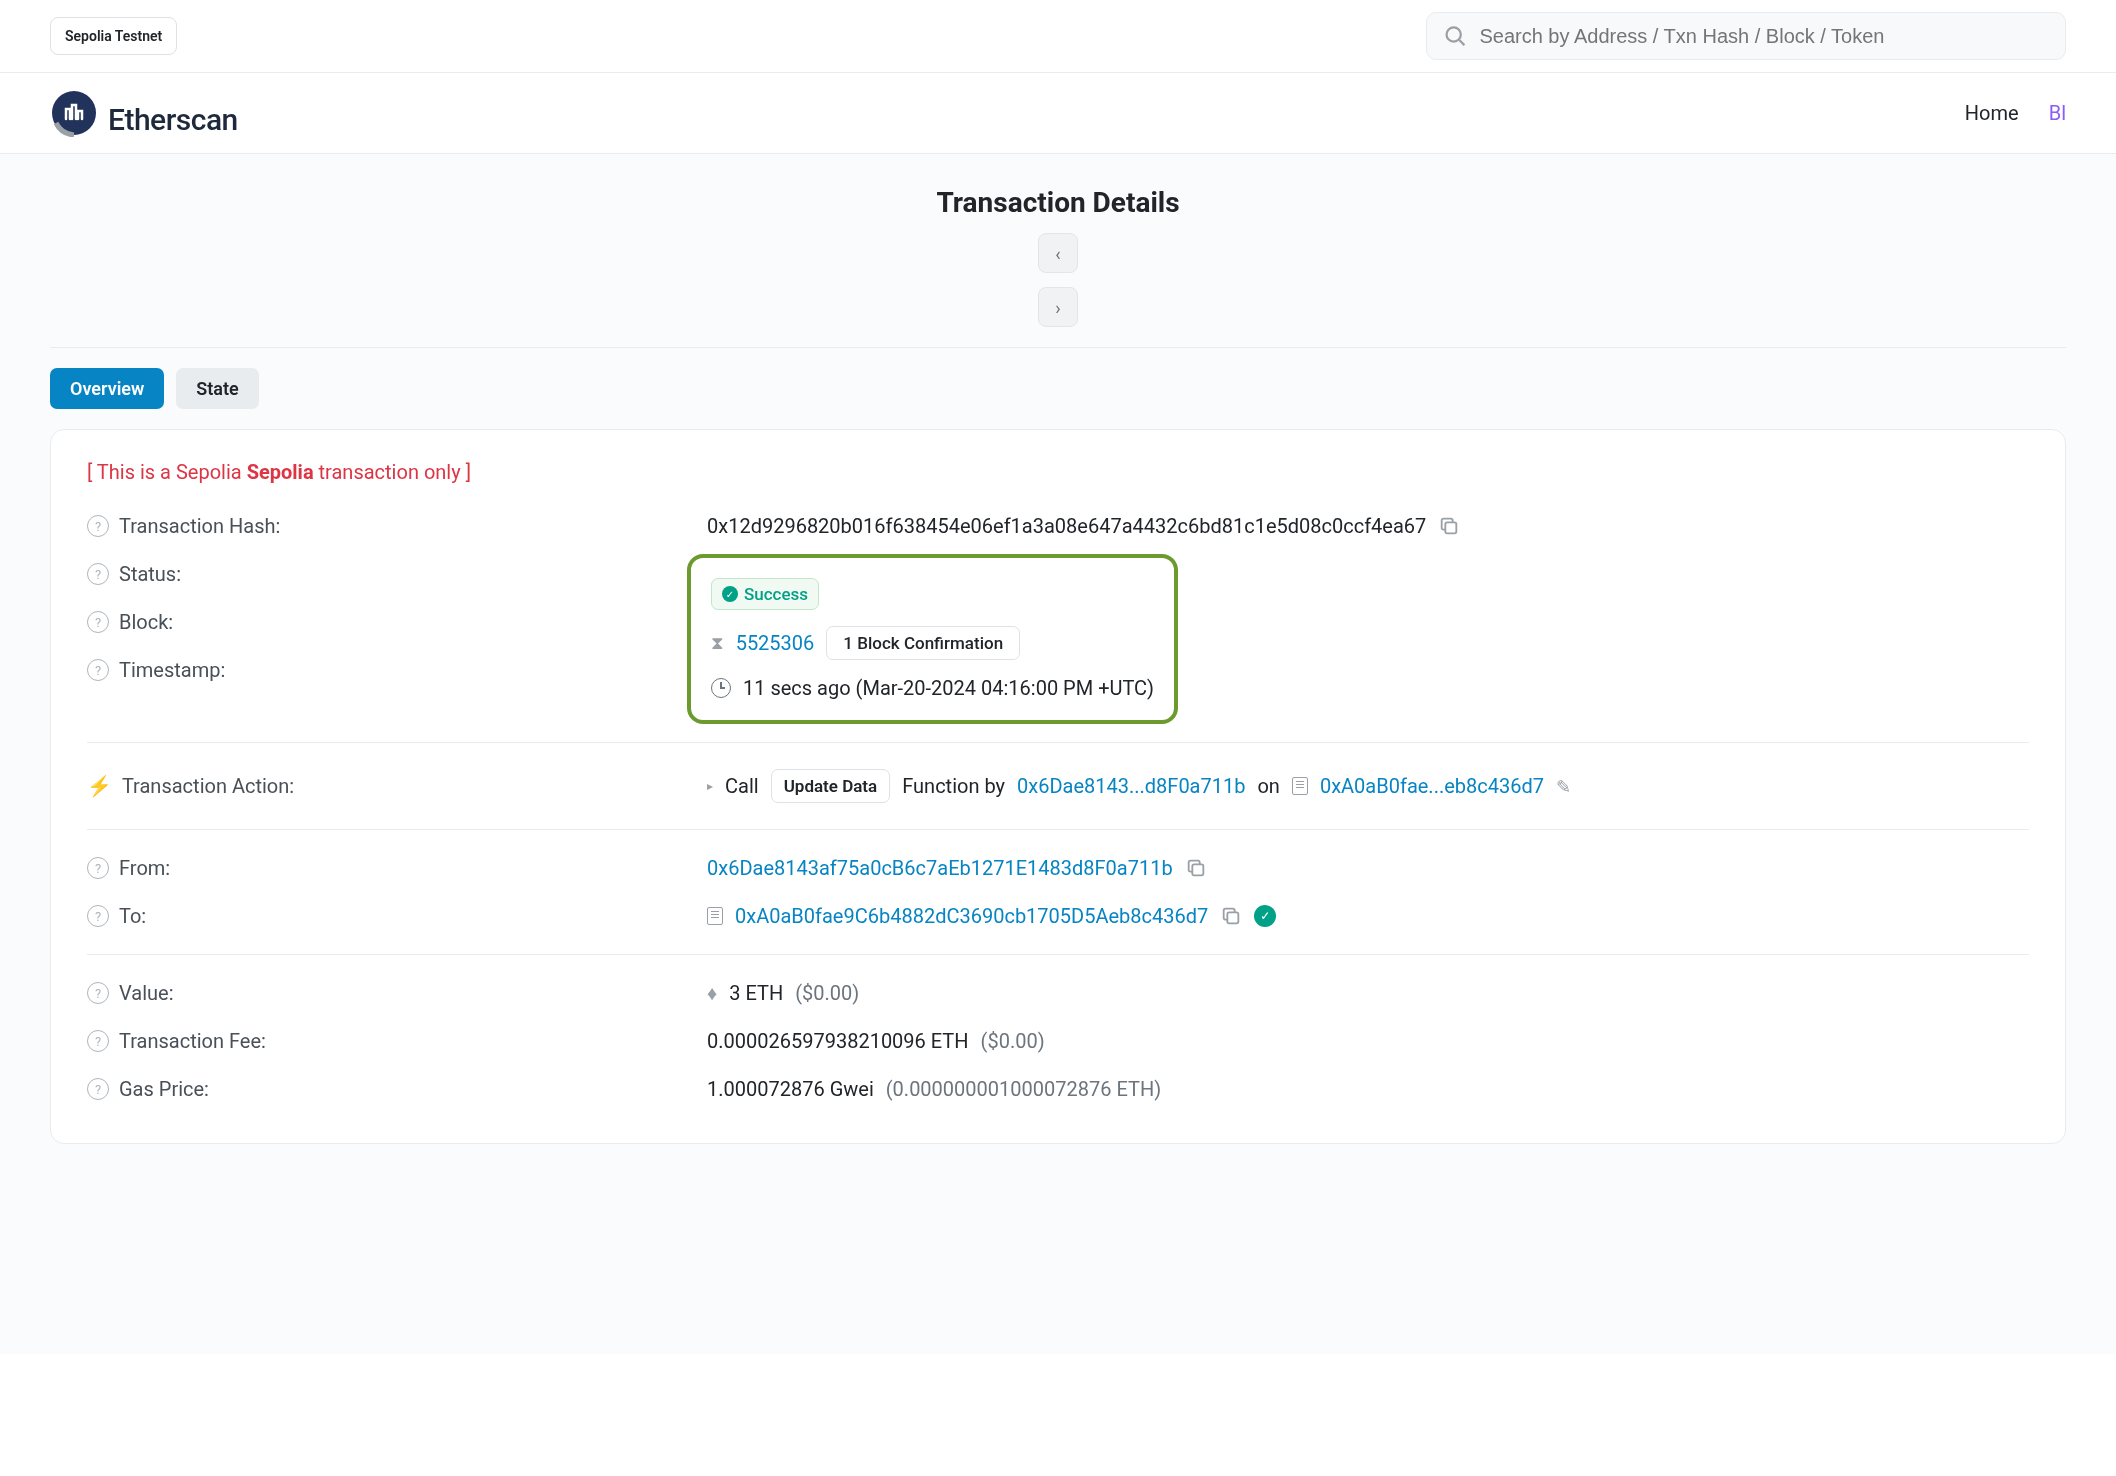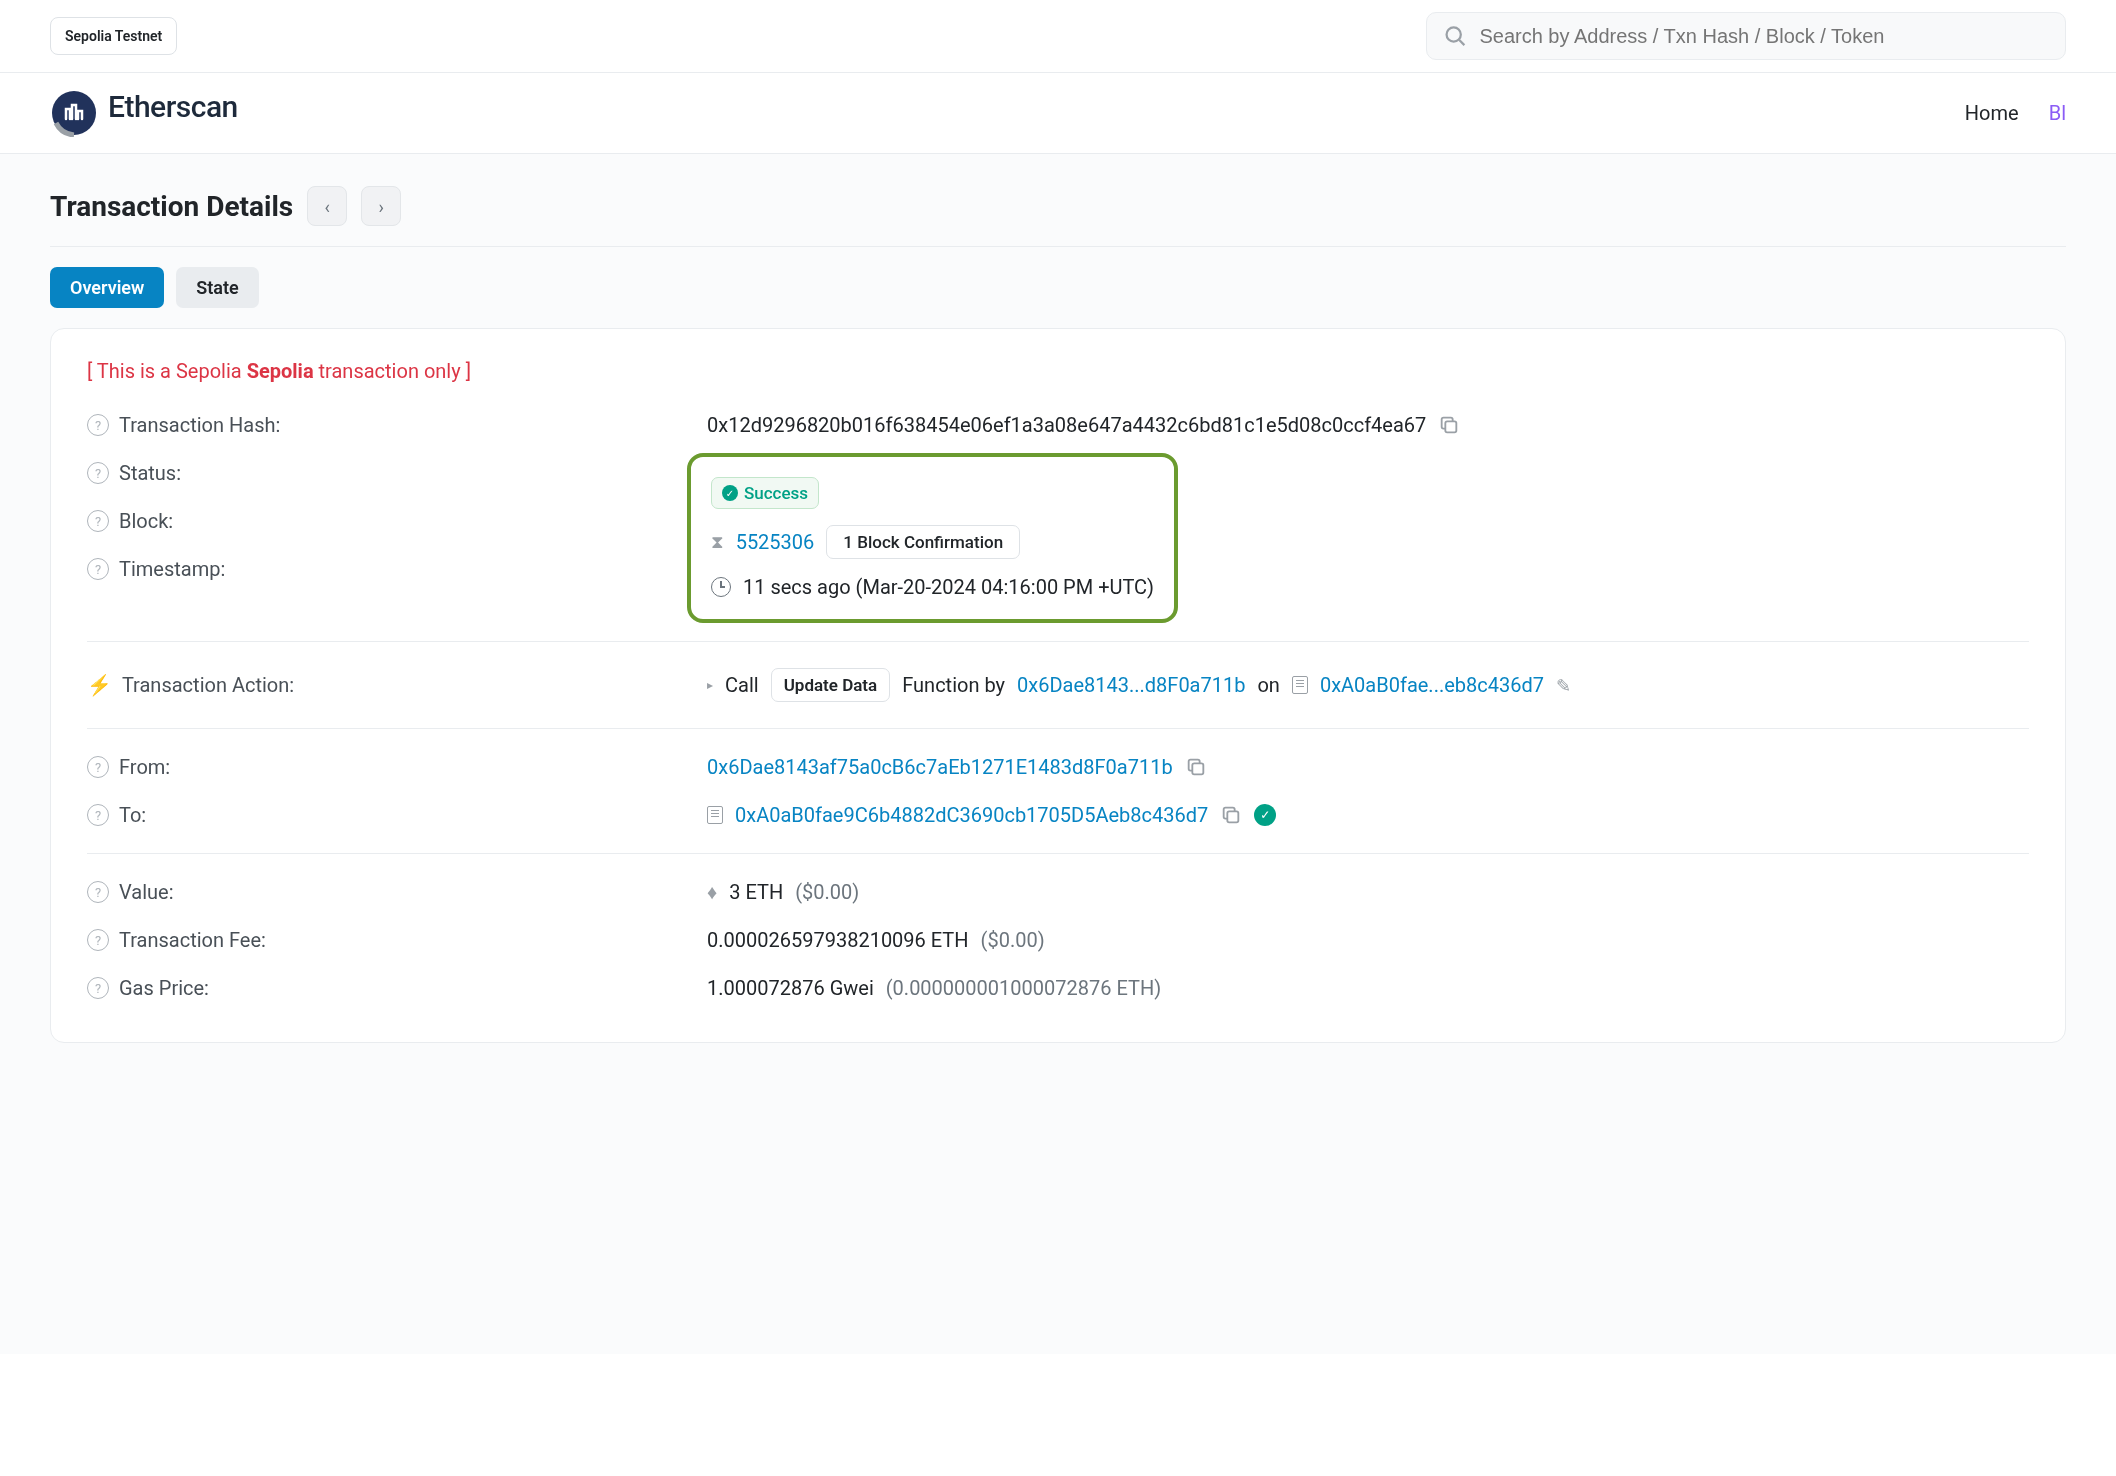--- a/index.html
+++ b/index.html
@@ -2,27 +2,27 @@
 <html><head>
 <meta charset="utf-8">
 <style>
 * { box-sizing: border-box; margin: 0; padding: 0; }
 body { font-family: -apple-system, BlinkMacSystemFont, "Segoe UI", Roboto, sans-serif; background: #fff; color: #212529; }
 .topbar { display: flex; align-items: center; padding: 12px 50px; border-bottom: 1px solid #e9ecef; }
 .network-badge { border: 1px solid #dee2e6; border-radius: 8px; padding: 10px 14px; font-size: 14px; font-weight: 600; }
 .search-wrap { margin-left: auto; display: flex; align-items: center; background: #f8f9fa; border: 1px solid #e9ecef; border-radius: 10px; padding: 10px 16px; width: 640px; }
 .search-wrap input { border: none; background: transparent; font-size: 20px; color: #6c757d; width: 100%; outline: none; margin-left: 12px; }
 .header { display: flex; align-items: center; padding: 16px 50px; border-bottom: 1px solid #e9ecef; }
-.logo { display: flex; align-items: flex-start; gap: 10px; }
+.logo { display: flex; align-items: flex-end; gap: 10px; }
 .logo-text { font-size: 30px; font-weight: 500; color: #1e2a3b; letter-spacing: -0.5px; }
 .nav { margin-left: auto; display: flex; gap: 30px; font-size: 20px; }
 .nav-item { cursor: pointer; }
 .nav-item.active { color: #8b5cf6; }
 .page { background: #fafbfc; padding: 16px 50px 40px; min-height: 1200px; }
-.page-head { display: flex; align-items: center; gap: 14px; padding: 16px 0 20px; border-bottom: 1px solid #e9ecef; }
+.page-head { display: flex; align-items: center; gap: 14px; padding: 16px 0 20px; border-bottom: 1px solid #e9ecef; flex-direction: column; }
 .page-title { font-size: 28px; font-weight: 700; }
 .nav-btn { width: 40px; height: 40px; border: 1px solid #e3e6e9; background: #f1f2f4; border-radius: 8px; display: flex; align-items: center; justify-content: center; cursor: pointer; font-size: 18px; color: #6c757d; }
 .tabs { display: flex; gap: 12px; padding: 20px 0; }
 .tab { padding: 10px 20px; border-radius: 7px; font-size: 18px; font-weight: 600; cursor: pointer; background: #e9ecef; }
 .tab.active { background: #0784c3; color: #fff; }
 .card { background: #fff; border: 1px solid #e9ecef; border-radius: 14px; padding: 30px 36px; }
 .warning { color: #dc3545; font-size: 20px; margin-bottom: 18px; }
 .warning b { font-weight: 700; }
 .row { display: flex; align-items: center; padding: 12px 0; font-size: 20px; }
 .label { width: 620px; display: flex; align-items: center; gap: 10px; color: #495057; }

